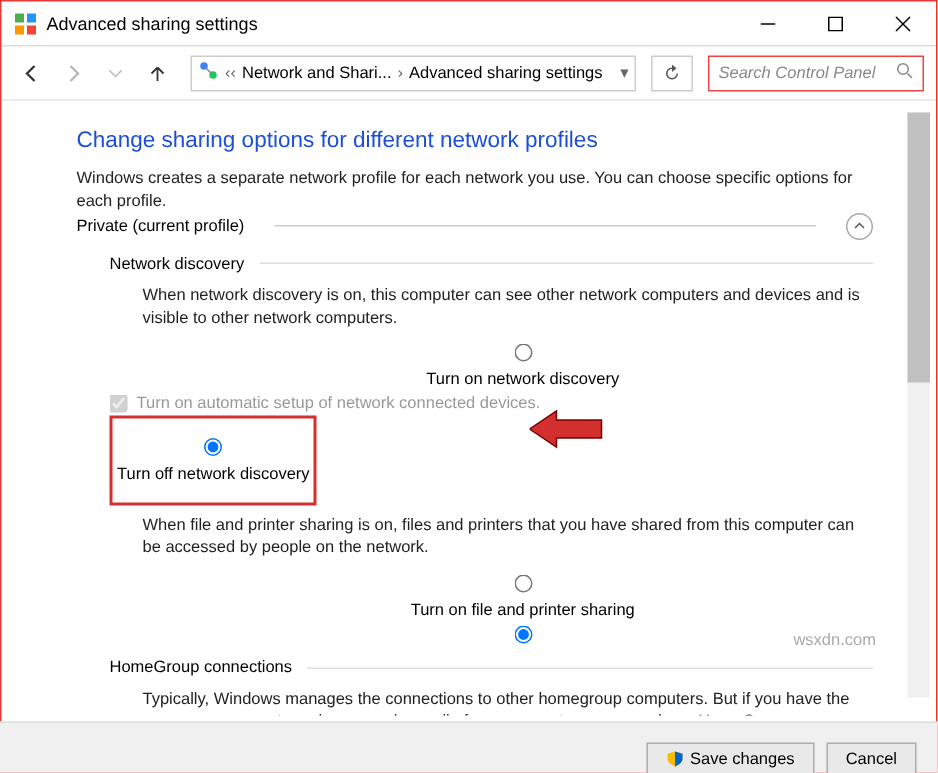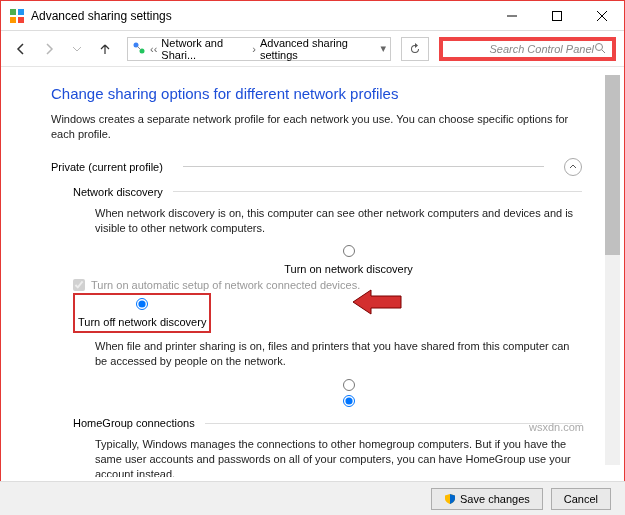--- a/index.html
+++ b/index.html
@@ -8,43 +8,43 @@
 .titlebar .icon { width: 16px; height: 16px; margin-right: 6px; }
 .titlebar .title { flex: 1; font-size: 12px; }
 .titlebar .winbtn { width: 45px; height: 30px; display: flex; align-items: center; justify-content: center; cursor: default; }
 .titlebar .winbtn svg { width: 10px; height: 10px; }
 .navbar { display: flex; align-items: center; height: 36px; padding: 0 8px; border-bottom: 1px solid #e5e5e5; gap: 4px; }
 .navbtn { width: 24px; height: 24px; display: flex; align-items: center; justify-content: center; }
 .navbtn.disabled svg { opacity: 0.35; }
 .breadcrumb { display: flex; align-items: center; flex: 1; height: 24px; border: 1px solid #ccc; padding: 0 4px; font-size: 11px; gap: 4px; margin: 0 6px; }
 .breadcrumb .sep { color: #666; }
 .refresh { width: 28px; height: 24px; border: 1px solid #ccc; display: flex; align-items: center; justify-content: center; margin-right: 6px; }
-.searchbox { width: 177px; height: 24px; border: 4px solid #ef4444; display: flex; align-items: center; padding: 0 6px; color: #888; font-style: italic; justify-content: flex-end; }
+.searchbox { width: 144px; height: 24px; border: 1px solid #ef4444; display: flex; align-items: center; padding: 0 6px; color: #888; font-style: italic; justify-content: space-between; }
 .content-wrap { position: relative; height: 410px; overflow: hidden; }
 .scrollbar { position: absolute; right: 4px; top: 8px; width: 15px; height: 390px; background: #f0f0f0; }
 .scrollthumb { position: absolute; top: 0; left: 0; width: 15px; height: 180px; background: #c0c0c0; }
 .content { padding: 18px 42px 10px 50px; }
 h1.main { color: #1d4ed8; font-weight: 400; font-size: 15px; margin-bottom: 10px; }
-.desc { font-size: 11px; color: #222; margin-bottom: 16px; line-height: 1.35; }
+.desc { font-size: 11px; color: #222; line-height: 1.35; }
 .section-bar { display: flex; align-items: center; gap: 20px; margin-bottom: 10px; }
 .section-bar .label { font-size: 11px; }
 .section-bar .line { flex: 1; height: 1px; background: #ccc; }
 .collapse { width: 18px; height: 18px; border: 1px solid #aaa; border-radius: 50%; display: flex; align-items: center; justify-content: center; }
 .sub { margin-left: 22px; }
 .sub-title-bar { display: flex; align-items: center; gap: 10px; margin: 8px 0; }
 .sub-title-bar .line { flex: 1; height: 1px; background: #ddd; }
 .sub p { font-size: 11px; line-height: 1.35; margin: 6px 0 8px 22px; color: #222; }
 .radio-row { display: flex; align-items: center; margin-left: 42px; font-size: 11px; padding: 2px 0; gap: 6px; flex-direction: column; }
 .radio-row input { width: 12px; height: 12px; }
 .checkbox-row { display: flex; align-items: center; font-size: 11px; padding: 2px 0; gap: 6px; color: #999; }
 .checkbox-row input { width: 12px; height: 12px; }
-.highlight { border: 2px solid #d32f2f; padding: 1px 3px; display: inline-flex; }
+.highlight { border: 2px solid #d32f2f; padding: 11px 3px; display: inline-flex; }
 .arrow-callout { position: relative; }
 .red-arrow { position: absolute; left: 280px; top: -6px; }
-.footer { position: absolute; bottom: 0; left: 0; right: 0; height: 34px; background: #f0f0f0; border-top: 1px solid #ddd; display: flex; align-items: center; justify-content: flex-end; padding: 0 14px; gap: 8px; }
+.footer { position: absolute; bottom: 0; left: 0; right: 0; height: 34px; background: #f0f0f0; border-top: 1px solid #ddd; display: flex; justify-content: flex-end; padding: 13px 14px; gap: 8px; }
 .btn { height: 22px; padding: 0 12px; background: #e9e9e9; border: 1px solid #adadad; font-size: 11px; display: flex; align-items: center; gap: 4px; }
 .shield { width: 12px; height: 12px; }
 .watermark { position: absolute; right: 40px; bottom: 44px; font-size: 11px; color: #aaa; font-family: Arial; }
 </style>
 </head>
 <body>
 
 <div class="titlebar">
   <span class="icon">
     <svg viewBox="0 0 16 16">
@@ -166,20 +166,21 @@
               <polygon points="0,15 18,3 18,9 48,9 48,21 18,21 18,27" fill="#d32f2f" stroke="#7a0000" stroke-width="1"></polygon>
             </svg>
         </span>
       </div>
     </div>
 
     <div class="sub">
       <p>When file and printer sharing is on, files and printers that you have shared from this computer can be accessed by people on the network.</p>
       <label class="radio-row">
           <input type="radio" name="fps" style="">
+          <span>Turn on file and printer sharing</span>
         </label>
       <label class="radio-row">
           <input type="radio" name="fps" checked="" style="">
         </label>
     </div>
 
     <div class="sub">
       <div class="sub-title-bar">
           <span>HomeGroup connections</span>
           <span class="line"></span>

